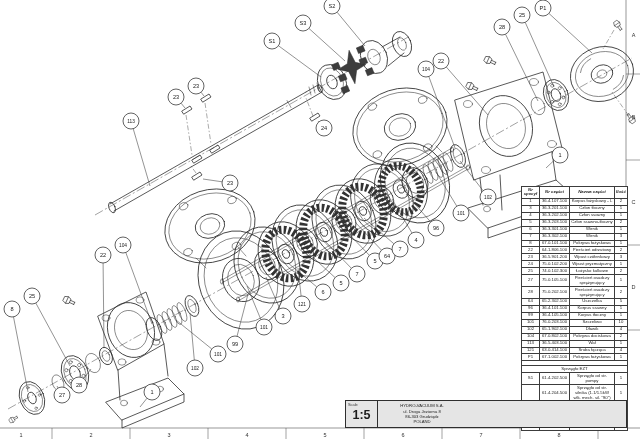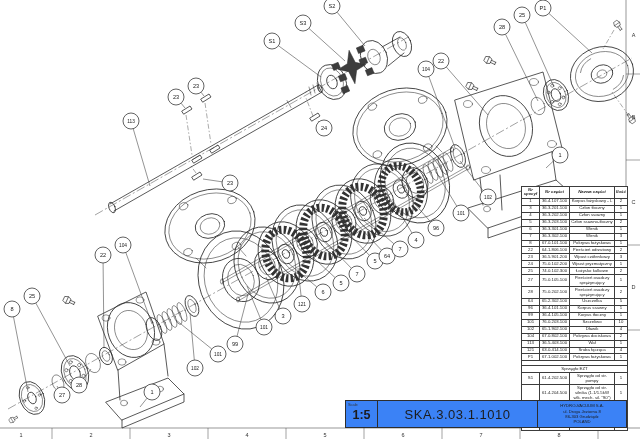--- a/index.html
+++ b/index.html
@@ -18,21 +18,21 @@
   
   .parts-table{position:absolute;left:521px;top:186px;width:106px;border-collapse:collapse;
                font-size:4.3px;line-height:1.15;table-layout:fixed;background:#fff;}
   .parts-table th,.parts-table td{border:0.6px solid #3c3c3c;padding:0.5px 1px;text-align:center;
                overflow:hidden;word-wrap:break-word;}
   .parts-table th{font-style:italic;font-weight:bold;}
   .section-row td{font-weight:normal;}
 
   
   .titleblock{position:absolute;left:345px;top:400px;width:282px;height:28px;display:flex;
-              border:1.1px solid #2e2e2e;background:#3b82f6;box-sizing:border-box;}
+              border:1.1px solid #2e2e2e;background:#e5e5e5;box-sizing:border-box;}
   .tb-scale{width:32px;border-right:1.1px solid #2e2e2e;position:relative;box-sizing:border-box;}
   .tb-scale-label{position:absolute;left:2px;top:1px;font-size:3.9px;color:#333;}
   .tb-scale-value{position:absolute;left:0;right:0;top:7px;text-align:center;font-size:12.5px;font-weight:bold;}
   .tb-number{flex:1;display:flex;align-items:center;justify-content:center;font-size:13px;
              letter-spacing:0.5px;border-right:1.1px solid #2e2e2e;box-sizing:border-box;}
   .tb-company{width:88px;display:flex;flex-direction:column;align-items:center;justify-content:center;
               font-size:4.2px;line-height:1.3;text-align:center;box-sizing:border-box;}
 </style>
 </head>
 <body>
@@ -693,21 +693,20 @@
         </tr>
       </tbody>
 </table>
 
 
 <div class="titleblock">
   <div class="tb-scale">
     <span class="tb-scale-label">Scale</span>
     <div class="tb-scale-value">1:5</div>
   </div>
-  <div class="tb-number">SKA.3.03.1.1010</div>
   <div class="tb-company">
     <span>HYDRO-VACUUM S.A.</span>
     <span>ul. Droga Jeziorna 8</span>
     <span>86-303 Grudziądz</span>
     <span>POLAND</span>
   </div>
 </div>
 
 </div>
 

